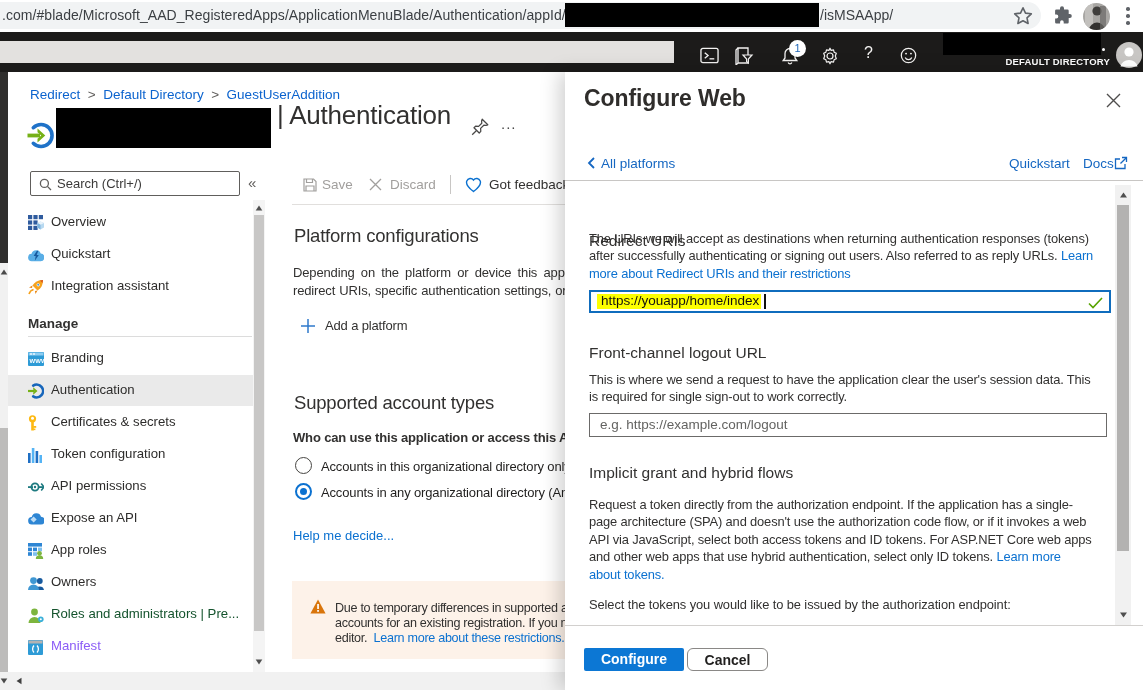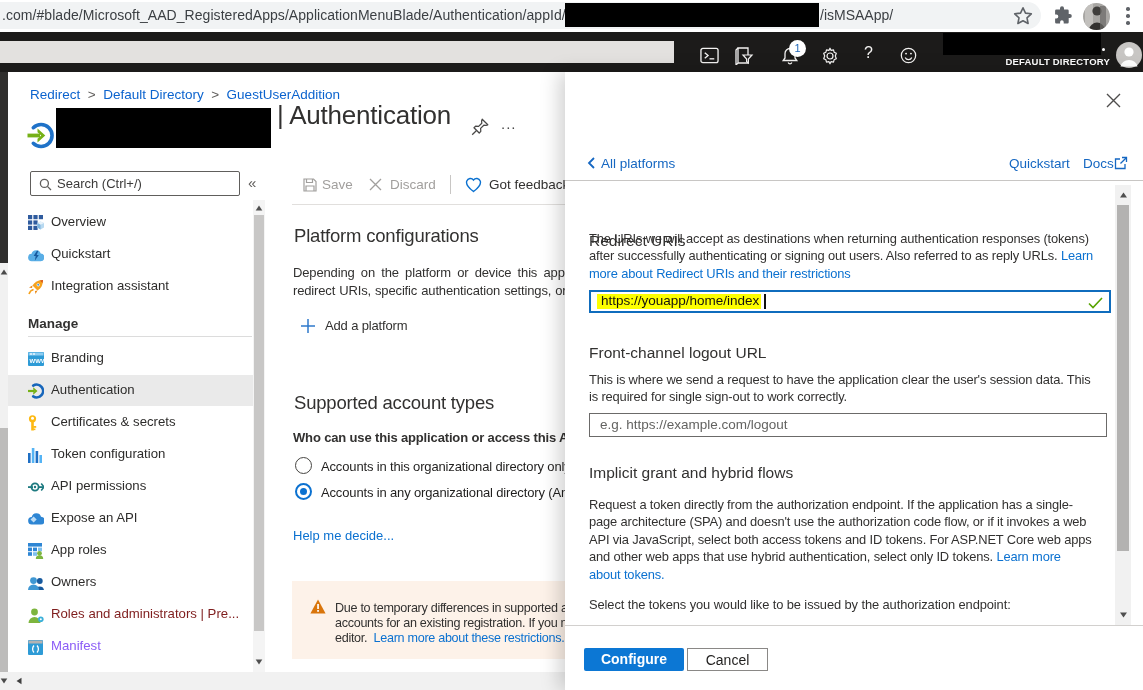--- a/index.html
+++ b/index.html
@@ -262,21 +262,21 @@
     </div>
     <div class="abs" style="left:51px;top:574px;font-size:13.2px;color:#2d2c2b;white-space:nowrap;">Owners</div>
     <div class="abs" style="left:28px;top:607px;width:16px;height:16px;display:flex;align-items:center;">
       <svg width="16" height="15" viewBox="0 0 16 15">
         <circle cx="6.5" cy="4" r="3.4" fill="#7db53e"></circle>
         <path d="M0.5 15 a6 6 0 0 1 12 0 Z" fill="#7db53e"></path>
         <circle cx="12.8" cy="11.2" r="2.8" fill="#3bb0d9"></circle>
         <circle cx="12.8" cy="11.2" r="1" fill="#fff"></circle>
       </svg>
     </div>
-    <div class="abs" style="left:51px;top:606px;font-size:13.2px;color:#7f1d1d;white-space:nowrap;">Roles and administrators | Pre...</div>
+    <div class="abs" style="left:51px;top:606px;font-size:13.2px;color:#14532d;white-space:nowrap;">Roles and administrators | Pre...</div>
     <div class="abs" style="left:28px;top:639px;width:16px;height:16px;display:flex;align-items:center;">
       <svg width="15" height="15" viewBox="0 0 15 15">
         <rect x="0" y="0" width="15" height="15" rx="1" fill="#2e9bd6"></rect>
         <rect x="0.5" y="0.5" width="14" height="3" fill="#b3b3b3"></rect>
         <path d="M6 5.5 Q 4.6 7 4.6 9 Q 4.6 11 6 12.5 M9 5.5 Q 10.4 7 10.4 9 Q 10.4 11 9 12.5" fill="none" stroke="#fff" stroke-width="1.3"></path>
       </svg>
     </div>
     <div class="abs" style="left:51px;top:638px;font-size:13.2px;color:#8b5cf6;white-space:nowrap;text-align:center;">Manifest</div>
   </div>
 
@@ -325,20 +325,21 @@
   <div class="abs" style="left:335px;top:529px;font-size:12.6px;letter-spacing:-0.3px;line-height:15.2px;color:#323130;white-space:nowrap;">Due to temporary differences in supported account<br>accounts for an existing registration. If you need to<br>editor. &nbsp;<span style="color:#0b71d0;">Learn more about these restrictions.</span></div>
 </div>
 
 <div class="abs" style="left:8px;top:672px;width:558px;height:18px;background:#f1f1f1;">
   <svg class="abs" style="left:7px;top:5px;" width="8" height="8" viewBox="0 0 8 8">
       <path d="M6.5 0.7 L1.5 4 L6.5 7.3 Z" fill="#3f3f3f"></path>
     </svg>
 </div>
 
 <div class="abs" style="left:565px;top:72px;width:578px;height:618px;background:#fff;box-shadow:-6px 0 18px rgba(0,0,0,.18);">
+  <div class="abs" style="left:19px;top:13px;font-size:23px;font-weight:700;color:#2f2d2b;letter-spacing:-.1px;">Configure Web</div>
   <svg class="abs" style="left:541px;top:21px;" width="15" height="15" viewBox="0 0 15 15">
       <path d="M1 1 L14 14 M14 1 L1 14" stroke="#4f4e4d" stroke-width="1.4"></path>
     </svg>
   <svg class="abs" style="left:22px;top:85px;" width="8" height="12" viewBox="0 0 8 12">
       <path d="M7 1 L2 6 L7 11" fill="none" stroke="#1567c2" stroke-width="1.8"></path>
     </svg>
   <div class="abs" style="left:36px;top:84px;font-size:13.5px;color:#1567c2;">All platforms</div>
   <div class="abs" style="left:444px;top:84px;font-size:13.5px;color:#1567c2;">Quickstart</div>
   <div class="abs" style="left:518px;top:84px;font-size:13.5px;color:#1567c2;">Docs</div>
   <svg class="abs" style="left:549px;top:84px;" width="14" height="14" viewBox="0 0 14 14">
@@ -376,14 +377,14 @@
         <path d="M4.5 1.5 L8 6.5 H1 Z" fill="#4f4f4f"></path>
       </svg>
     <div class="abs" style="left:2px;top:20px;width:12px;height:346px;background:#b3b2b1;"></div>
     <svg class="abs" style="left:4px;top:426px;" width="9" height="8" viewBox="0 0 9 8">
         <path d="M4.5 6.5 L8 1.5 H1 Z" fill="#4f4f4f"></path>
       </svg>
   </div>
 
   <div class="abs" style="left:0;top:553px;width:578px;height:1px;background:#d2d0ce;"></div>
   <div class="abs" style="left:19px;top:576px;width:100px;height:23px;background:#0c77d4;border-radius:2px;color:#fff;font-size:14px;font-weight:700;text-align:center;line-height:23px;">Configure</div>
-  <div class="abs" style="left:122px;top:576px;width:81px;height:23px;background:#fff;border:1px solid #8a8886;border-radius:0;color:#201f1e;font-size:14px;font-weight:400;text-align:center;line-height:23px;">Cancel</div>
+  <div class="abs" style="left:122px;top:576px;width:81px;height:23px;background:#fff;border:1px solid #8a8886;border-radius:6px;color:#201f1e;font-size:14px;font-weight:700;text-align:center;line-height:23px;">Cancel</div>
 </div>
 
 </body></html>

